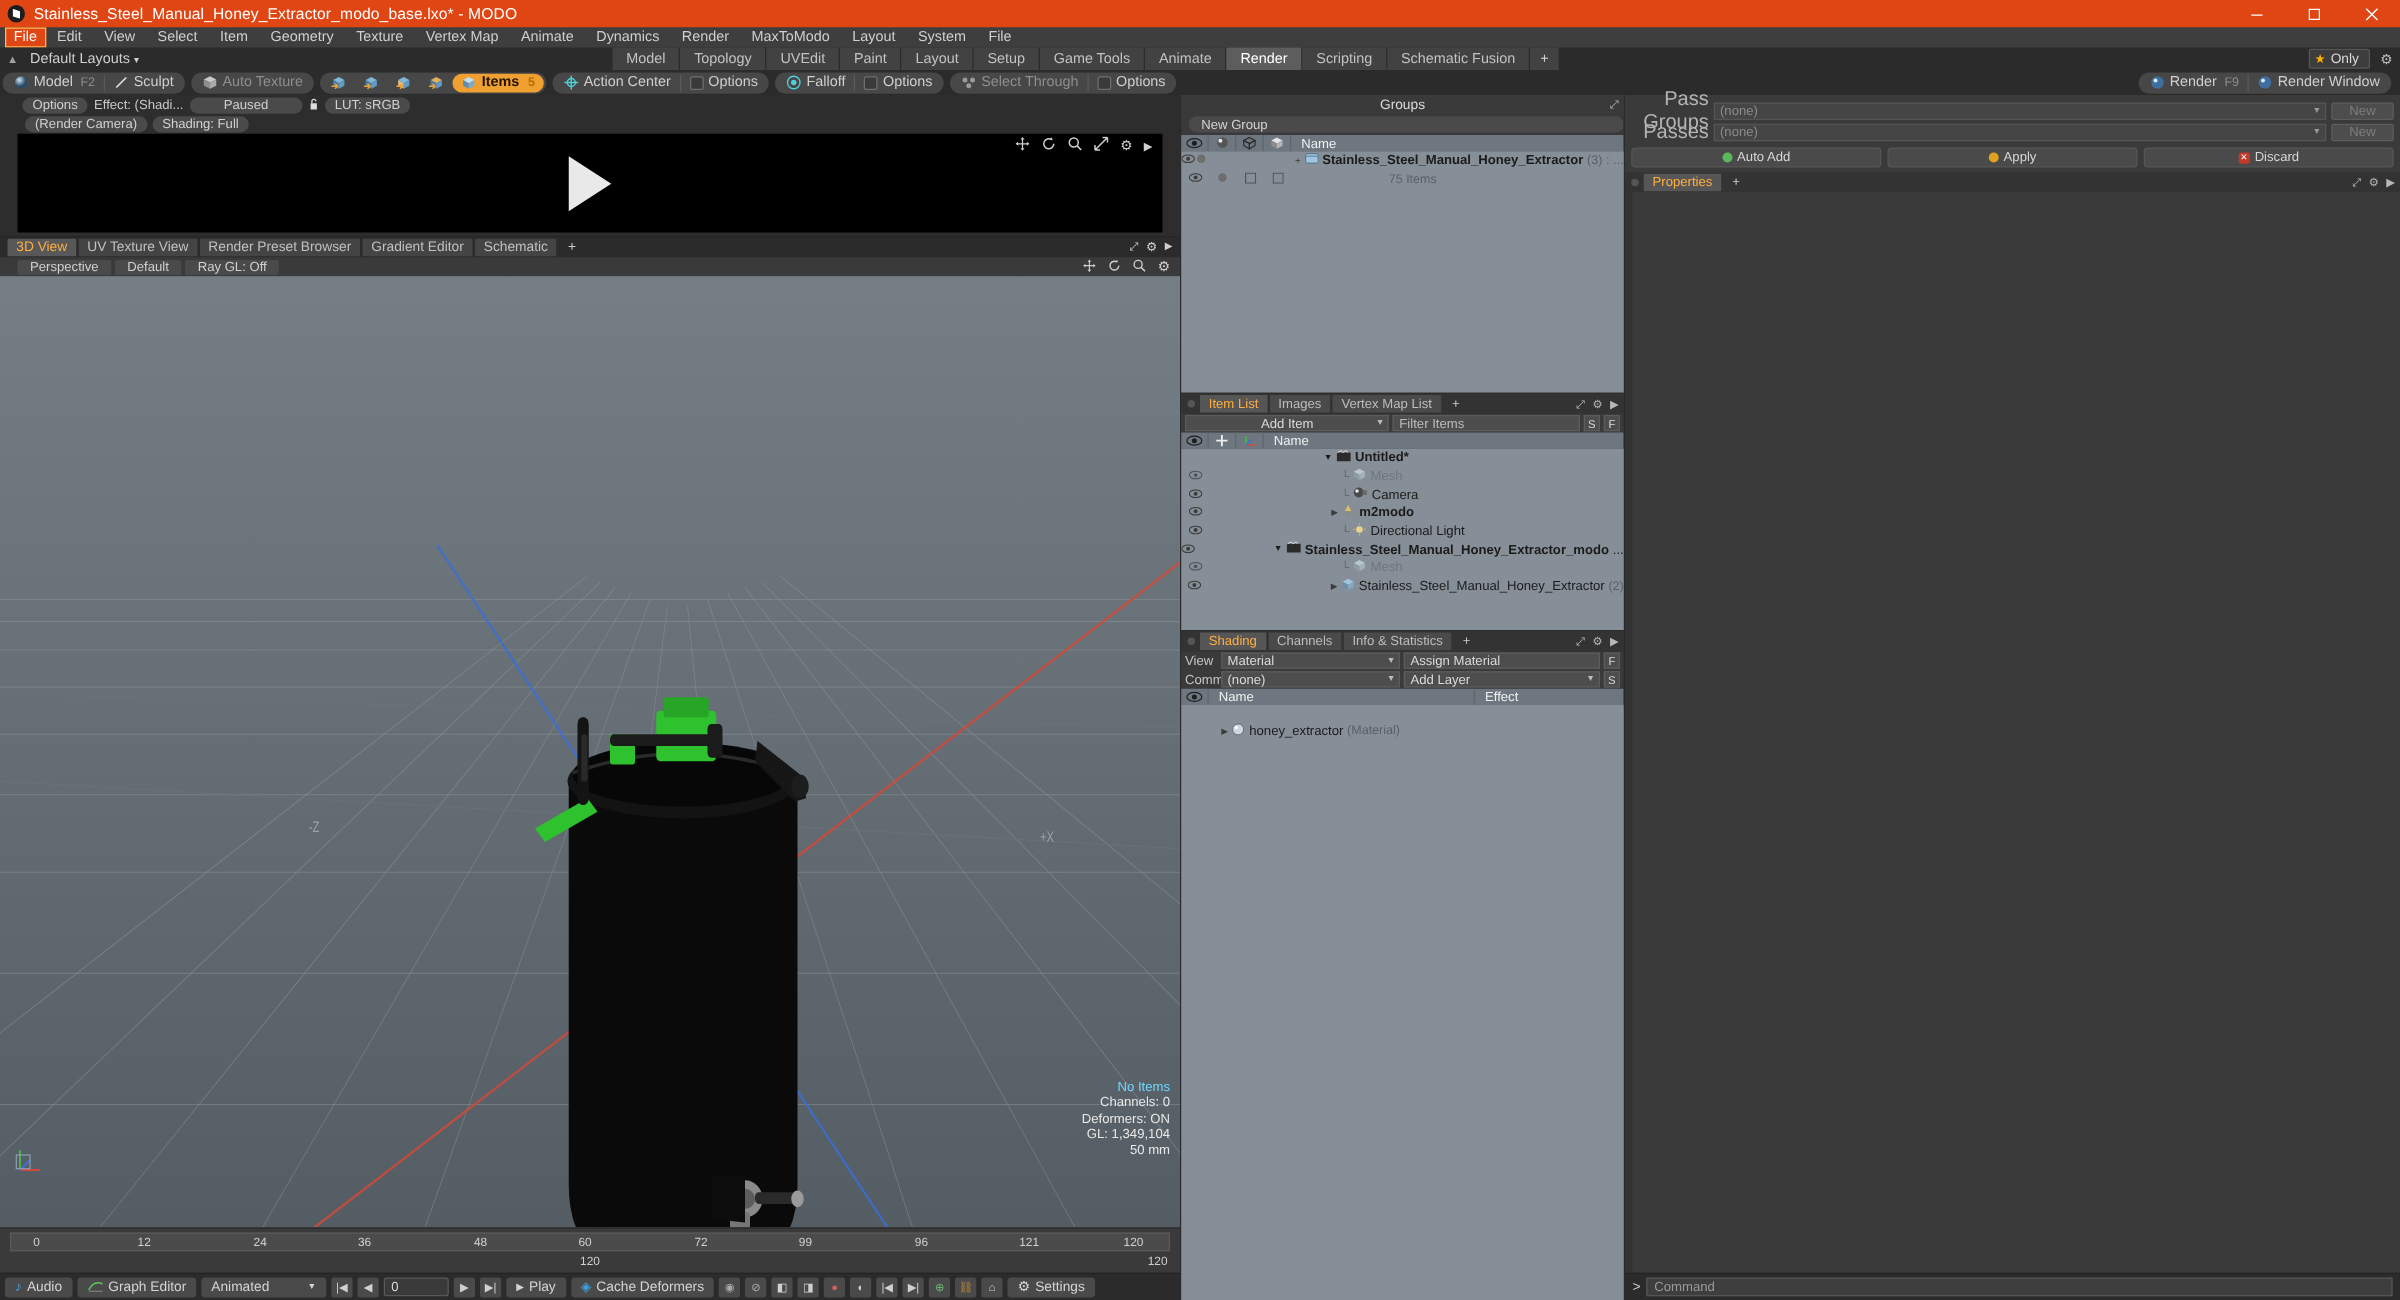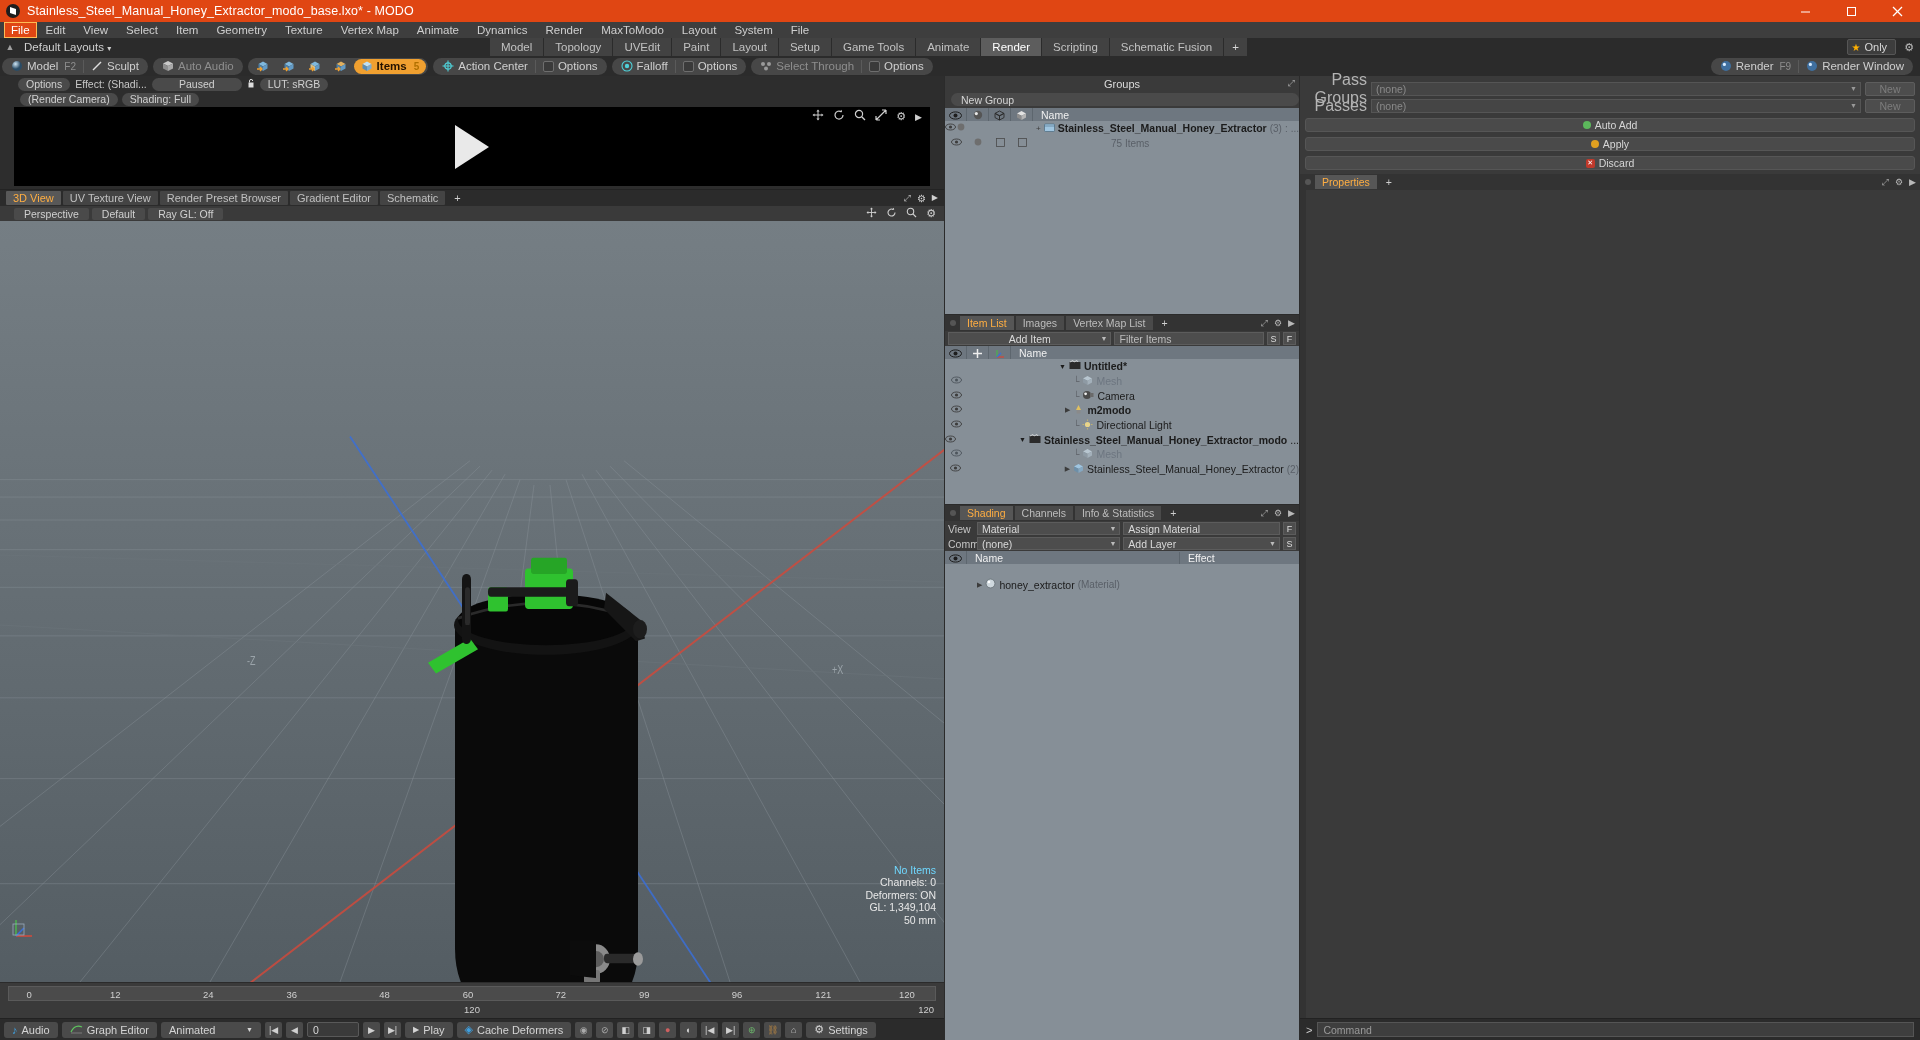--- a/index.html
+++ b/index.html
@@ -141,21 +141,21 @@
   .groupbtn { background:#4a4a4a; border-radius:8px; height:13px; font-size:10.5px; color:#d4d4d4;
     display:inline-flex; align-items:center; padding:0 10px; margin:2px 0 2px 6px;}
   .pprow { display:flex; align-items:center; gap:4px; height:17px; padding:0 5px;}
   .plabel { width:62px; text-align:right; font-size:16px; color:#b4b4b4;}
   .pdd { flex:1; background:#454545; border:1px solid #555; height:14px; font-size:10.5px; color:#8a8a8a;
     display:flex; align-items:center; padding:0 4px; position:relative;}
   .pdd .cv { position:absolute; right:3px; font-size:7px; color:#999;}
   .pbtn { background:#4d4d4d; border:1px solid #5d5d5d; border-radius:2px; height:14px; min-width:50px;
     font-size:10.5px; color:#c9c9c9; display:flex; align-items:center; justify-content:center;}
   .pbtn.dim { color:#7d7d7d; }
-  .actionrow { display:flex; gap:5px; padding:4px 5px;flex-direction:column; }
+  .actionrow { display:flex; gap:5px; padding:4px 5px; }
   .abtn { flex:1; background:#4a4a4a; border:1px solid #565656; border-radius:3px; height:16px;
     font-size:10.5px; color:#d6d6d6; display:flex; align-items:center; justify-content:center; gap:4px;}
   .gdot { width:8px;height:8px;border-radius:50%;background:#5cb85c;}
   .odot { width:8px;height:8px;border-radius:50%;background:#e0a020;}
   .rdot { width:9px;height:9px;border-radius:2px;background:#c0392b;color:#fff;font-size:7px;
     display:flex;align-items:center;justify-content:center;}
 
   .cmdbar { height:22px; background:#2b2b2b; display:flex; align-items:center; gap:5px; padding:0 6px;
     border-top:1px solid #222;}
   .cmdin { flex:1; background:#3e3e3e; border:1px solid #555; height:15px; font-size:10.5px;
@@ -263,21 +263,21 @@
 
   <div class="grp">
     <div class="tbtn dim">
       <span class="icn">
         <svg width="12" height="12">
             <polygon points="6,1 11,3.5 6,6 1,3.5" fill="#c9c9c9"></polygon>
             <polygon points="1,3.5 6,6 6,11 1,8.5" fill="#8e8e8e"></polygon>
             <polygon points="11,3.5 6,6 6,11 11,8.5" fill="#a9a9a9"></polygon>
           </svg>
       </span>
-      <span>Auto Audio</span>
+      <span>Auto Texture</span>
     </div>
   </div>
 
   <div class="grp">
     <div class="tbtn">
       <span class="icn">
         <svg width="12" height="12">
             <polygon points="6,1.5 10.5,4 6,6.5 1.5,4" fill="#7fb8dd"></polygon>
             <polygon points="1.5,4 6,6.5 6,11 1.5,8.5" fill="#4a7fa8"></polygon>
             <polygon points="10.5,4 6,6.5 6,11 10.5,8.5" fill="#639ac4"></polygon>

